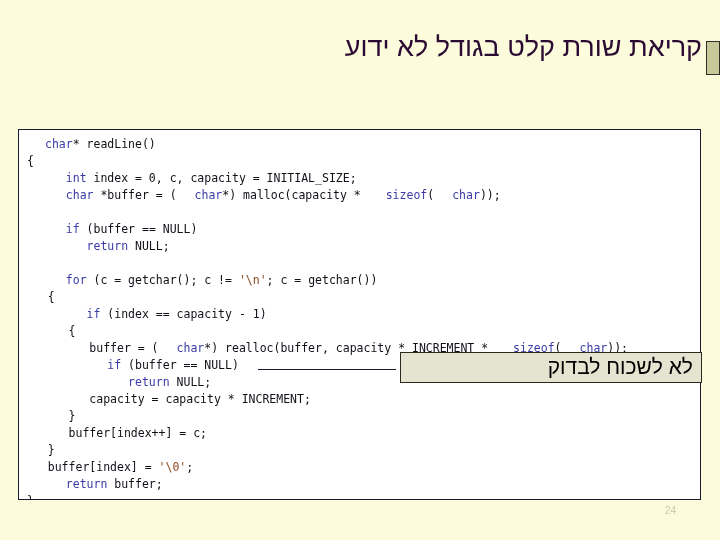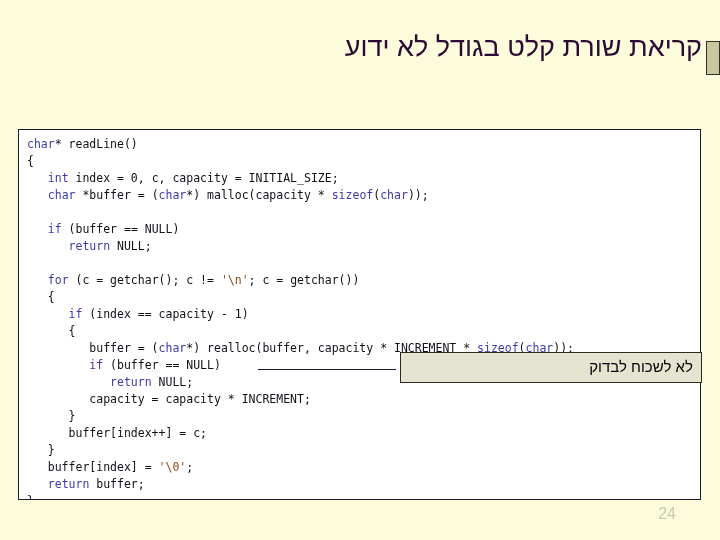--- a/index.html
+++ b/index.html
@@ -61,21 +61,21 @@
     padding: 6px 0 0 8px;
     font-family: "DejaVu Sans Mono", "Liberation Mono", monospace;
     font-size: 11.5px;
     line-height: 17.0px;
     color: #101018;
     white-space: pre;
     letter-spacing: 0px;
     direction: ltr;
     text-align: left;
   }
-  .kw   { color: #3B3BA8; font-weight: normal; }
+  .kw   { color: #3B3BA8; font-weight: normal; margin-left: 18px; }
   .str  { color: #8C4A20; }
 
   
   #leader-line {
     position: absolute;
     left: 258px;
     top: 369px;
     width: 138px;
     height: 0;
     border-top: 1.6px solid #1A1A2E;
@@ -88,33 +88,33 @@
     top: 352px;
     width: 302px;
     height: 31px;
     background: #E4E4D0;
     border: 1.5px solid #2A2A20;
     box-sizing: border-box;
     direction: rtl;
     text-align: right;
     color: #000000;
     font-family: "Liberation Sans", sans-serif;
-    font-size: 15px;
+    font-size: 21px;
     line-height: 28px;
     padding-right: 8px;
     white-space: nowrap;
   }
 
   
   #slide-number {
     position: absolute;
     right: 44px;
     top: 505px;
     font-family: "Liberation Sans", sans-serif;
-    font-size: 16px;
+    font-size: 10px;
     color: #C9C9B0;
     text-align: left;
   }
 </style>
 </head>
 <body>
 
 <div id="slide-title">קריאת שורת קלט בגודל לא ידוע</div>
 
 <div id="title-marker"></div>

